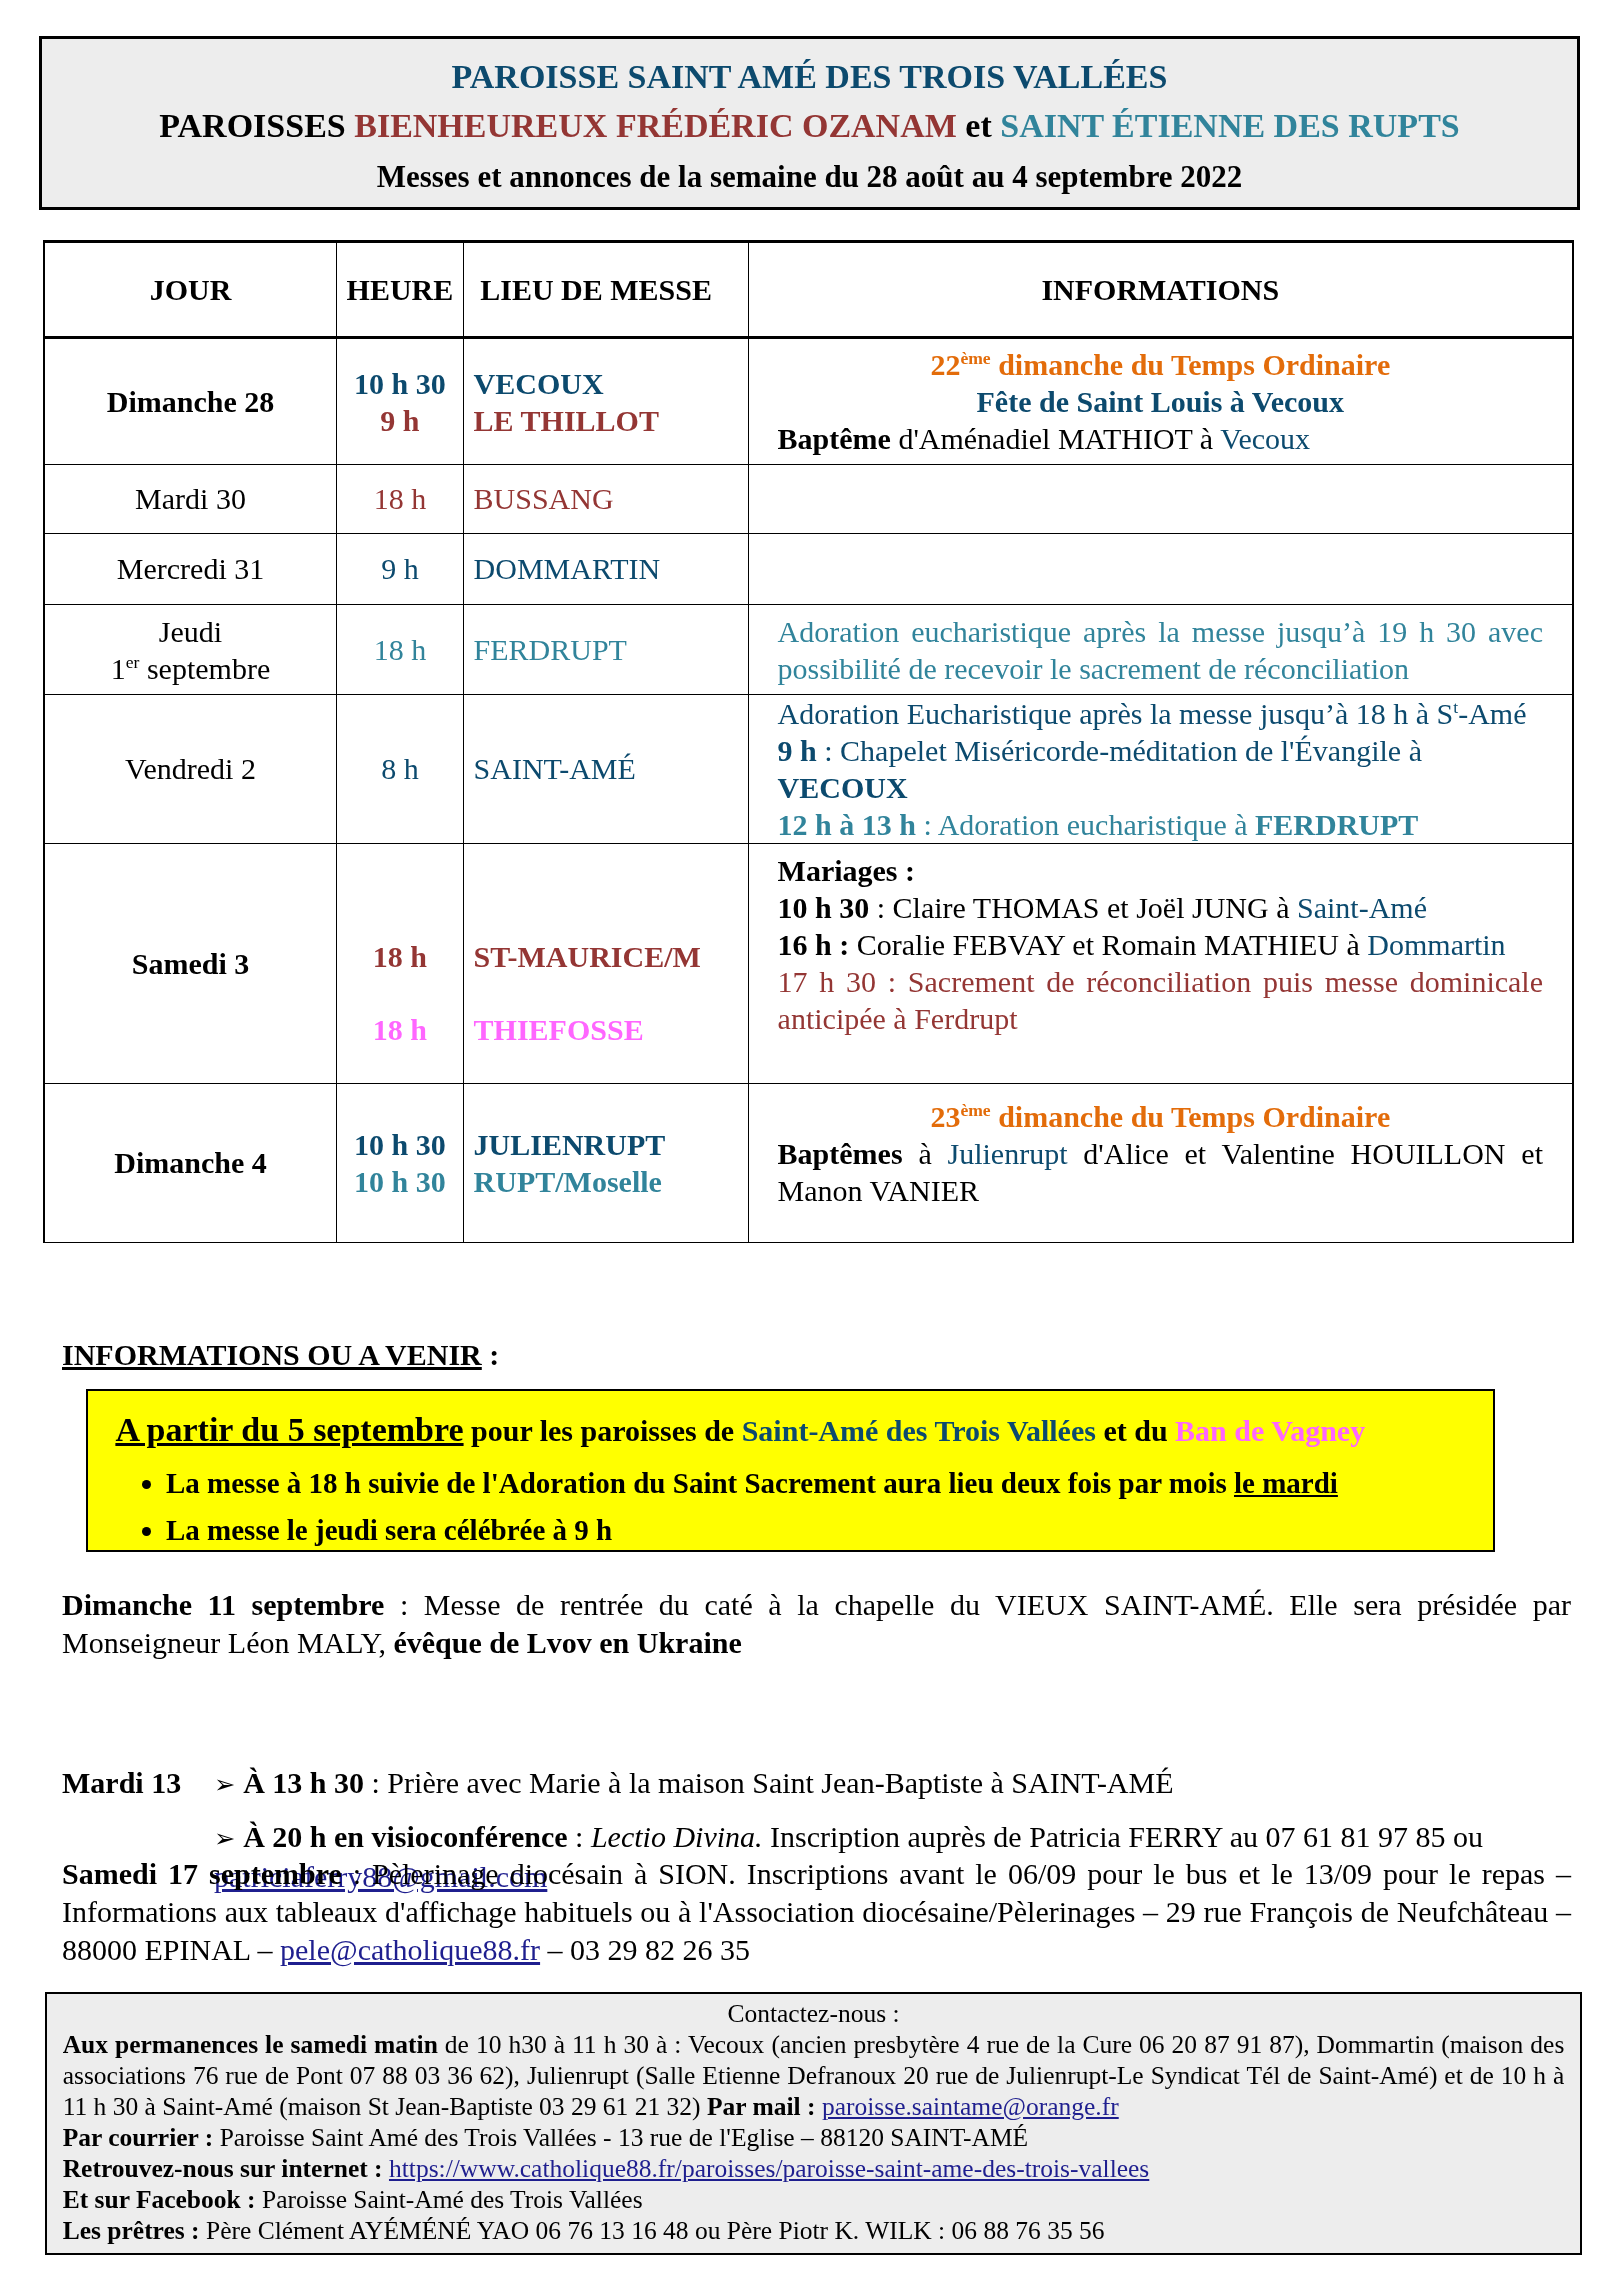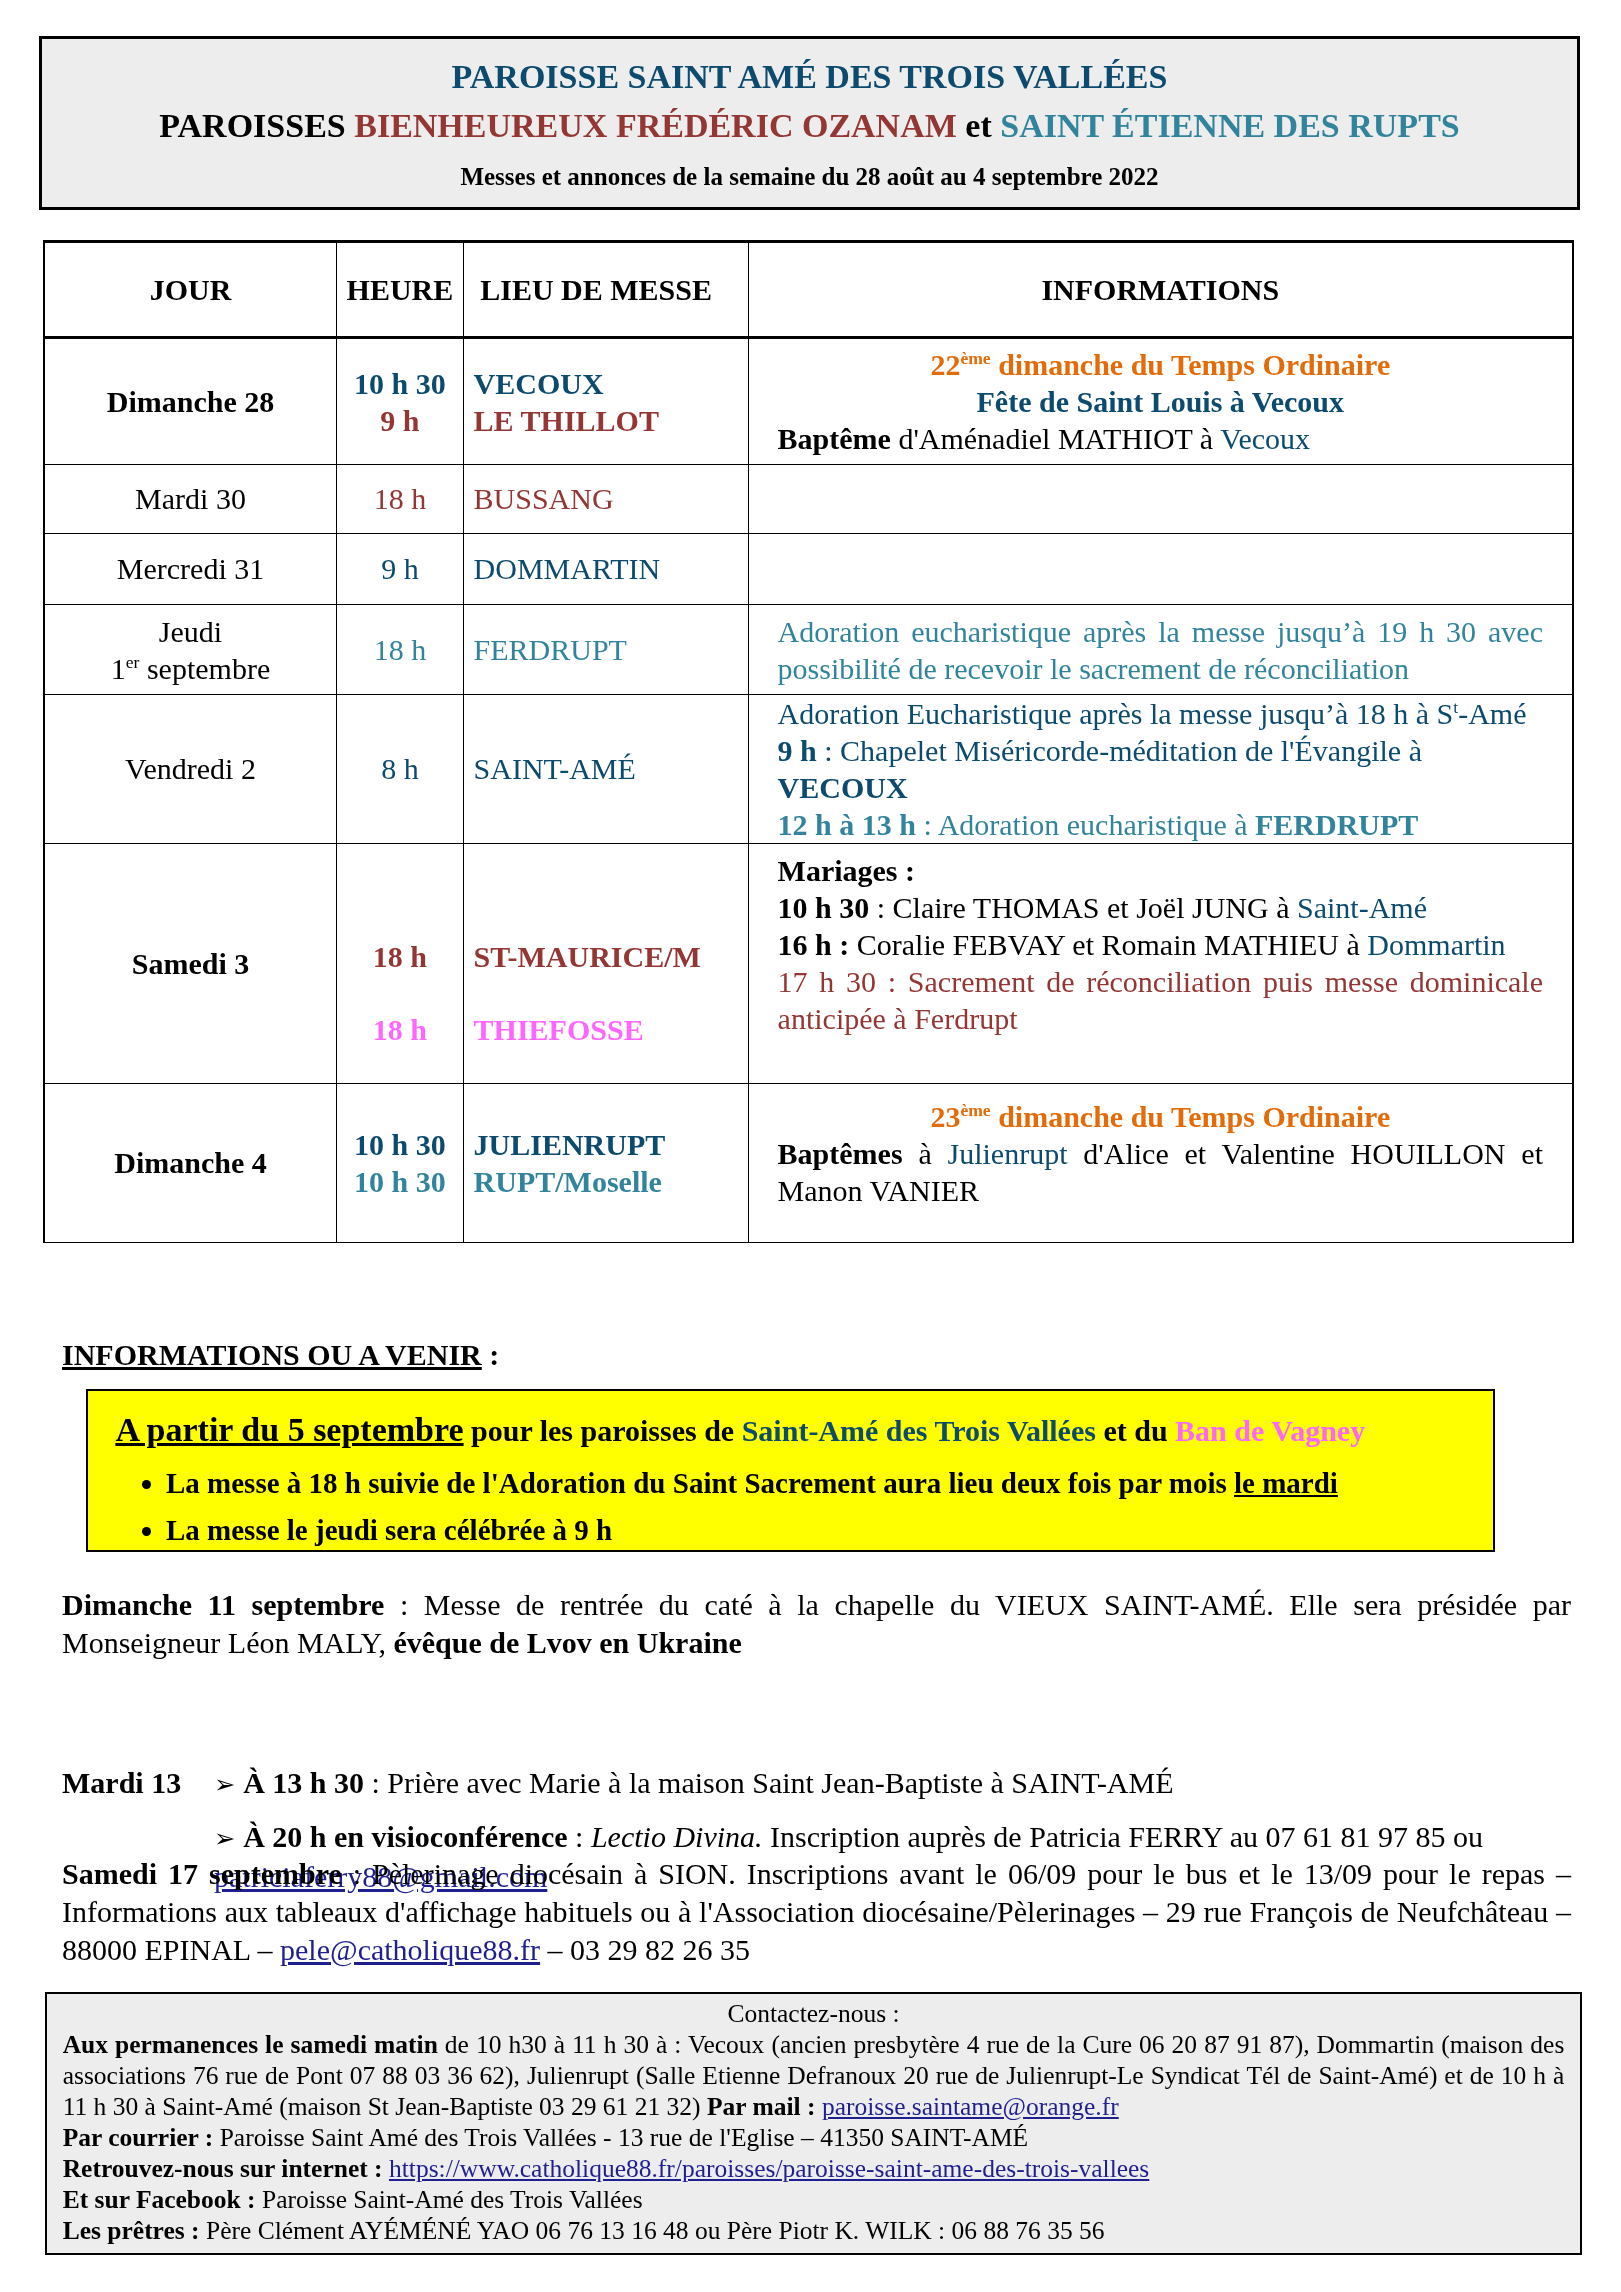--- a/index.html
+++ b/index.html
@@ -13,21 +13,21 @@
   b, .b { font-weight: bold; }
 
   
   #header-box {
     position: absolute; left: 39px; top: 36px; width: 1541px; height: 174px;
     background: #EDEDED; border: 3.9px solid #000; box-sizing: border-box;
     text-align: center; font-weight: bold;
   }
   #header-box .l1 { font-size: 34px; margin-top: 15.7px; line-height: 43px; }
   #header-box .l2 { font-size: 34px; line-height: 55px; }
-  #header-box .l3 { font-size: 25px; line-height: 47px; }
+  #header-box .l3 { font-size: 31px; line-height: 47px; }
 
   
   #schedule {
     position: absolute; left: 43px; top: 240px; width: 1531px;
     border-collapse: collapse; font-size: 30px;
   }
   #schedule td, #schedule th {
     border: 1.5px solid #000; padding: 0 29px; vertical-align: middle;
   }
   #schedule th { font-weight: bold; height: 93px; font-size: 30px; border-bottom: 3.9px solid #000; border-top: 3.9px solid #000; }
@@ -213,18 +213,18 @@
   <div class="row" style="height:76px">
     <span class="item"><span class="arrow">➢</span><b>À 20 h en visioconférence</b><span> : </span><i>Lectio Divina.</i><span> Inscription auprès de Patricia FERRY au 07 61 81 97 85 ou </span><span class="blue-link">patriciaferry88@gmail.com</span></span>
   </div>
 </div>
 
 <div id="p-sam17" class="para"><b>Samedi 17 septembre</b><span> : Pèlerinage diocésain à SION. </span><span class="u">Inscriptions avant le 06/09 pour le bus et le 13/09 pour le repas</span><span> – Informations aux tableaux d'affichage habituels ou à l'Association diocésaine/Pèlerinages – 29 rue François de Neufchâteau – 88000 EPINAL – </span><span class="blue-link">pele@catholique88.fr</span><span> – 03 29 82 26 35</span></div>
 
 <div id="contact-box">
   <div class="center">Contactez-nous :</div>
   <div class="justify"><b>Aux permanences le samedi matin</b><span> de 10 h30 à 11 h 30 à : Vecoux (ancien presbytère 4 rue de la Cure 06 20 87 91 87), Dommartin (maison des associations 76 rue de Pont 07 88 03 36 62), Julienrupt (Salle Etienne Defranoux 20 rue de Julienrupt-Le Syndicat Tél de Saint-Amé) et de 10 h à 11 h 30 à Saint-Amé (maison St Jean-Baptiste  03 29 61 21 32) </span><b>Par mail :</b> <span class="blue-link">paroisse.saintame@orange.fr</span></div>
-  <div><b>Par courrier :</b><span> Paroisse Saint Amé des Trois Vallées - 13 rue de l'Eglise – 41350 SAINT-AMÉ</span></div>
+  <div><b>Par courrier :</b><span> Paroisse Saint Amé des Trois Vallées - 13 rue de l'Eglise – 88120 SAINT-AMÉ</span></div>
   <div><b>Retrouvez-nous sur internet :</b> <span class="blue-link">https://www.catholique88.fr/paroisses/paroisse-saint-ame-des-trois-vallees</span></div>
   <div><b>Et sur Facebook :</b><span> Paroisse Saint-Amé des Trois Vallées</span></div>
   <div><b>Les prêtres :</b><span> Père Clément AYÉMÉNÉ YAO 06 76 13 16 48 ou Père Piotr K. WILK : 06 88 76 35 56</span></div>
 </div>
 
 
 </body></html>

